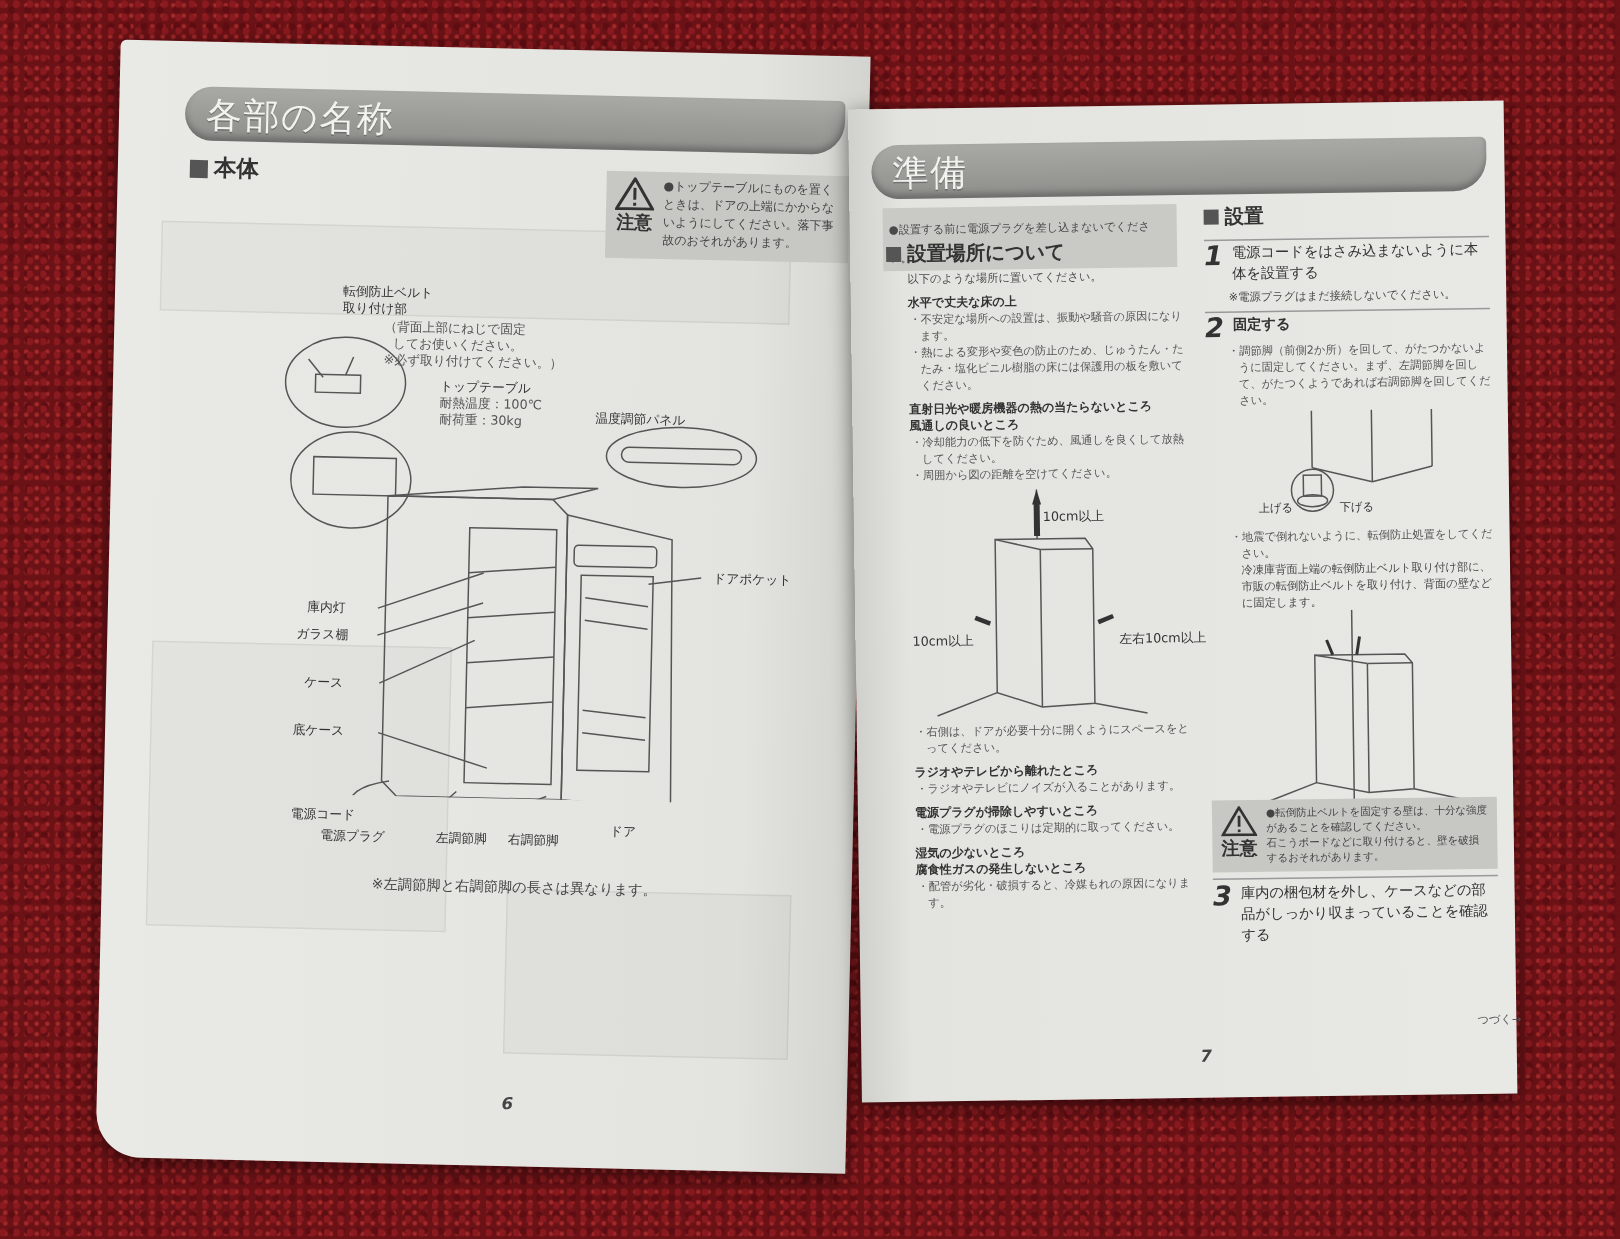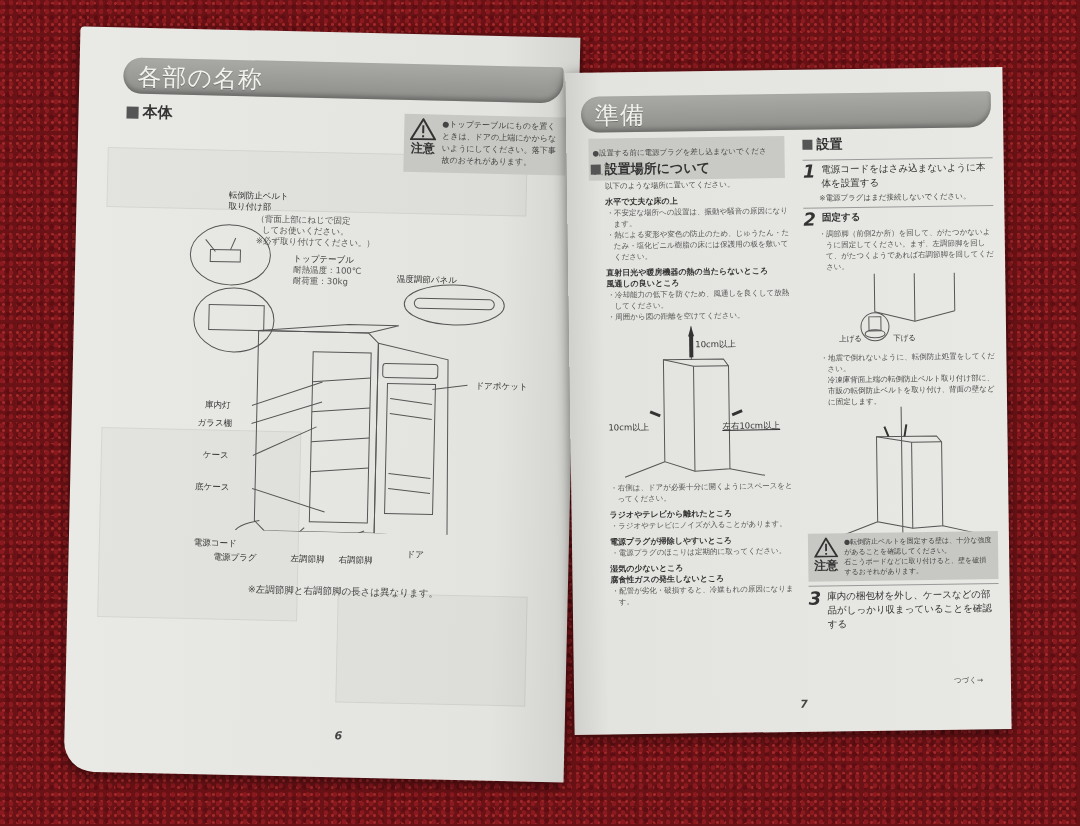--- a/index.html
+++ b/index.html
@@ -208,21 +208,21 @@
             <line x1="135" y1="148" x2="170" y2="155"></line>
           <line x1="98" y1="38" x2="98" y2="5"></line>
         </g>
         <polygon points="95,15 98,5 101,15" fill="#333"></polygon>
         <rect x="96" y="14" width="4" height="22" fill="#333"></rect>
         <line x1="56" y1="90" x2="66" y2="94" stroke="#333" stroke-width="3"></line>
         <line x1="138" y1="94" x2="148" y2="90" stroke="#333" stroke-width="3"></line>
       </svg>
       <div class="lbl" style="left:102px;top:18px;">10cm以上</div>
       <div class="lbl" style="left:14px;top:100px;">10cm以上</div>
-      <div class="lbl" style="left:128px;top:100px;text-decoration:underline;">左右10cm以上</div>
+      <div class="lbl" style="left:152px;top:100px;">左右10cm以上</div>
     </div>
 
     <div style="padding-left:14px">
       <div class="bul">・右側は、ドアが必要十分に開くようにスペースをとってください。</div>
       <div class="sub">ラジオやテレビから離れたところ</div>
       <div class="bul">・ラジオやテレビにノイズが入ることがあります。</div>
       <div class="sub">電源プラグが掃除しやすいところ</div>
       <div class="bul">・電源プラグのほこりは定期的に取ってください。</div>
       <div class="sub">湿気の少ないところ</div>
       <div class="sub" style="margin-top:0">腐食性ガスの発生しないところ</div>
@@ -298,15 +298,15 @@
         <div>石こうボードなどに取り付けると、壁を破損するおそれがあります。</div>
       </div>
     </div>
     <div class="hr" style="margin-top:4px"></div>
     <div class="step" style="margin-top:3px">
       <span class="step-num">3</span>
       <span class="step-text" style="font-weight:normal">庫内の梱包材を外し、ケースなどの部品がしっかり収まっていることを確認する</span>
     </div>
   </div>
 
-  <div class="lbl" style="left:380px;top:608px;font-size:7.5px;color:#555">つづく→</div>
+  <div class="lbl" style="left:411px;top:608px;font-size:7.5px;color:#555">つづく→</div>
   <div class="pg-num" style="left:226px;top:628px;">7</div>
 </div>
 
 </body></html>

